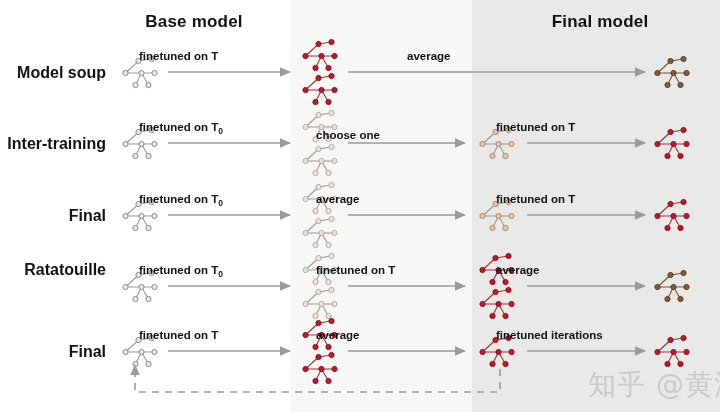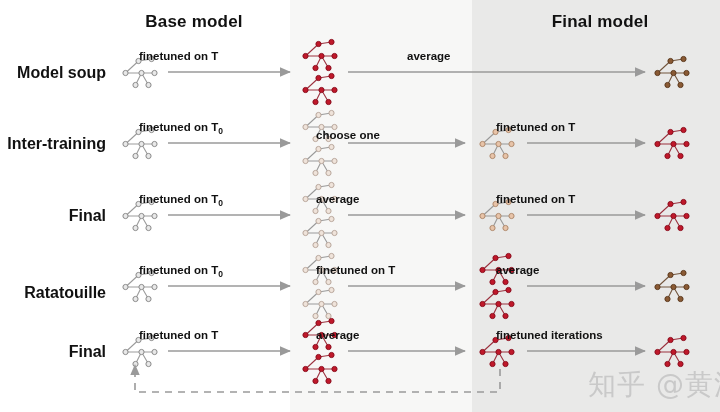--- a/index.html
+++ b/index.html
@@ -451,21 +451,21 @@
       <div class="edgelabel" style="left: 139px; top: 50px; width: 180px;">finetuned on T</div>
       <div class="edgelabel" style="left: 407px; top: 50px; width: 180px;">average</div>
       <div class="rowlabel" style="left: 6px; top: 135px;">Inter-training</div>
       <div class="edgelabel" style="left: 139px; top: 121px; width: 180px;">finetuned on T<sub>0</sub></div>
       <div class="edgelabel" style="left: 316px; top: 129px; width: 180px;">choose one</div>
       <div class="edgelabel" style="left: 496px; top: 121px; width: 180px;">finetuned on T</div>
       <div class="rowlabel" style="left: 6px; top: 207px;">Final</div>
       <div class="edgelabel" style="left: 139px; top: 193px; width: 180px;">finetuned on T<sub>0</sub></div>
       <div class="edgelabel" style="left: 316px; top: 193px; width: 180px;">average</div>
       <div class="edgelabel" style="left: 496px; top: 193px; width: 180px;">finetuned on T</div>
-      <div class="rowlabel" style="left: 6px; top: 284px;">Ratatouille</div>
+      <div class="rowlabel" style="left: 6px; top: 261px;">Ratatouille</div>
       <div class="edgelabel" style="left: 139px; top: 264px; width: 180px;">finetuned on T<sub>0</sub></div>
       <div class="edgelabel" style="left: 316px; top: 264px; width: 180px;">finetuned on T</div>
       <div class="edgelabel" style="left: 496px; top: 264px; width: 180px;">average</div>
       <div class="rowlabel" style="left: 6px; top: 343px;">Final</div>
       <div class="edgelabel" style="left: 139px; top: 329px; width: 180px;">finetuned on T</div>
       <div class="edgelabel" style="left: 316px; top: 329px; width: 180px;">average</div>
       <div class="edgelabel" style="left: 496px; top: 329px; width: 180px;">finetuned iterations</div>
     </div>
 
   <div id="watermark">知乎 @黄浴</div>

